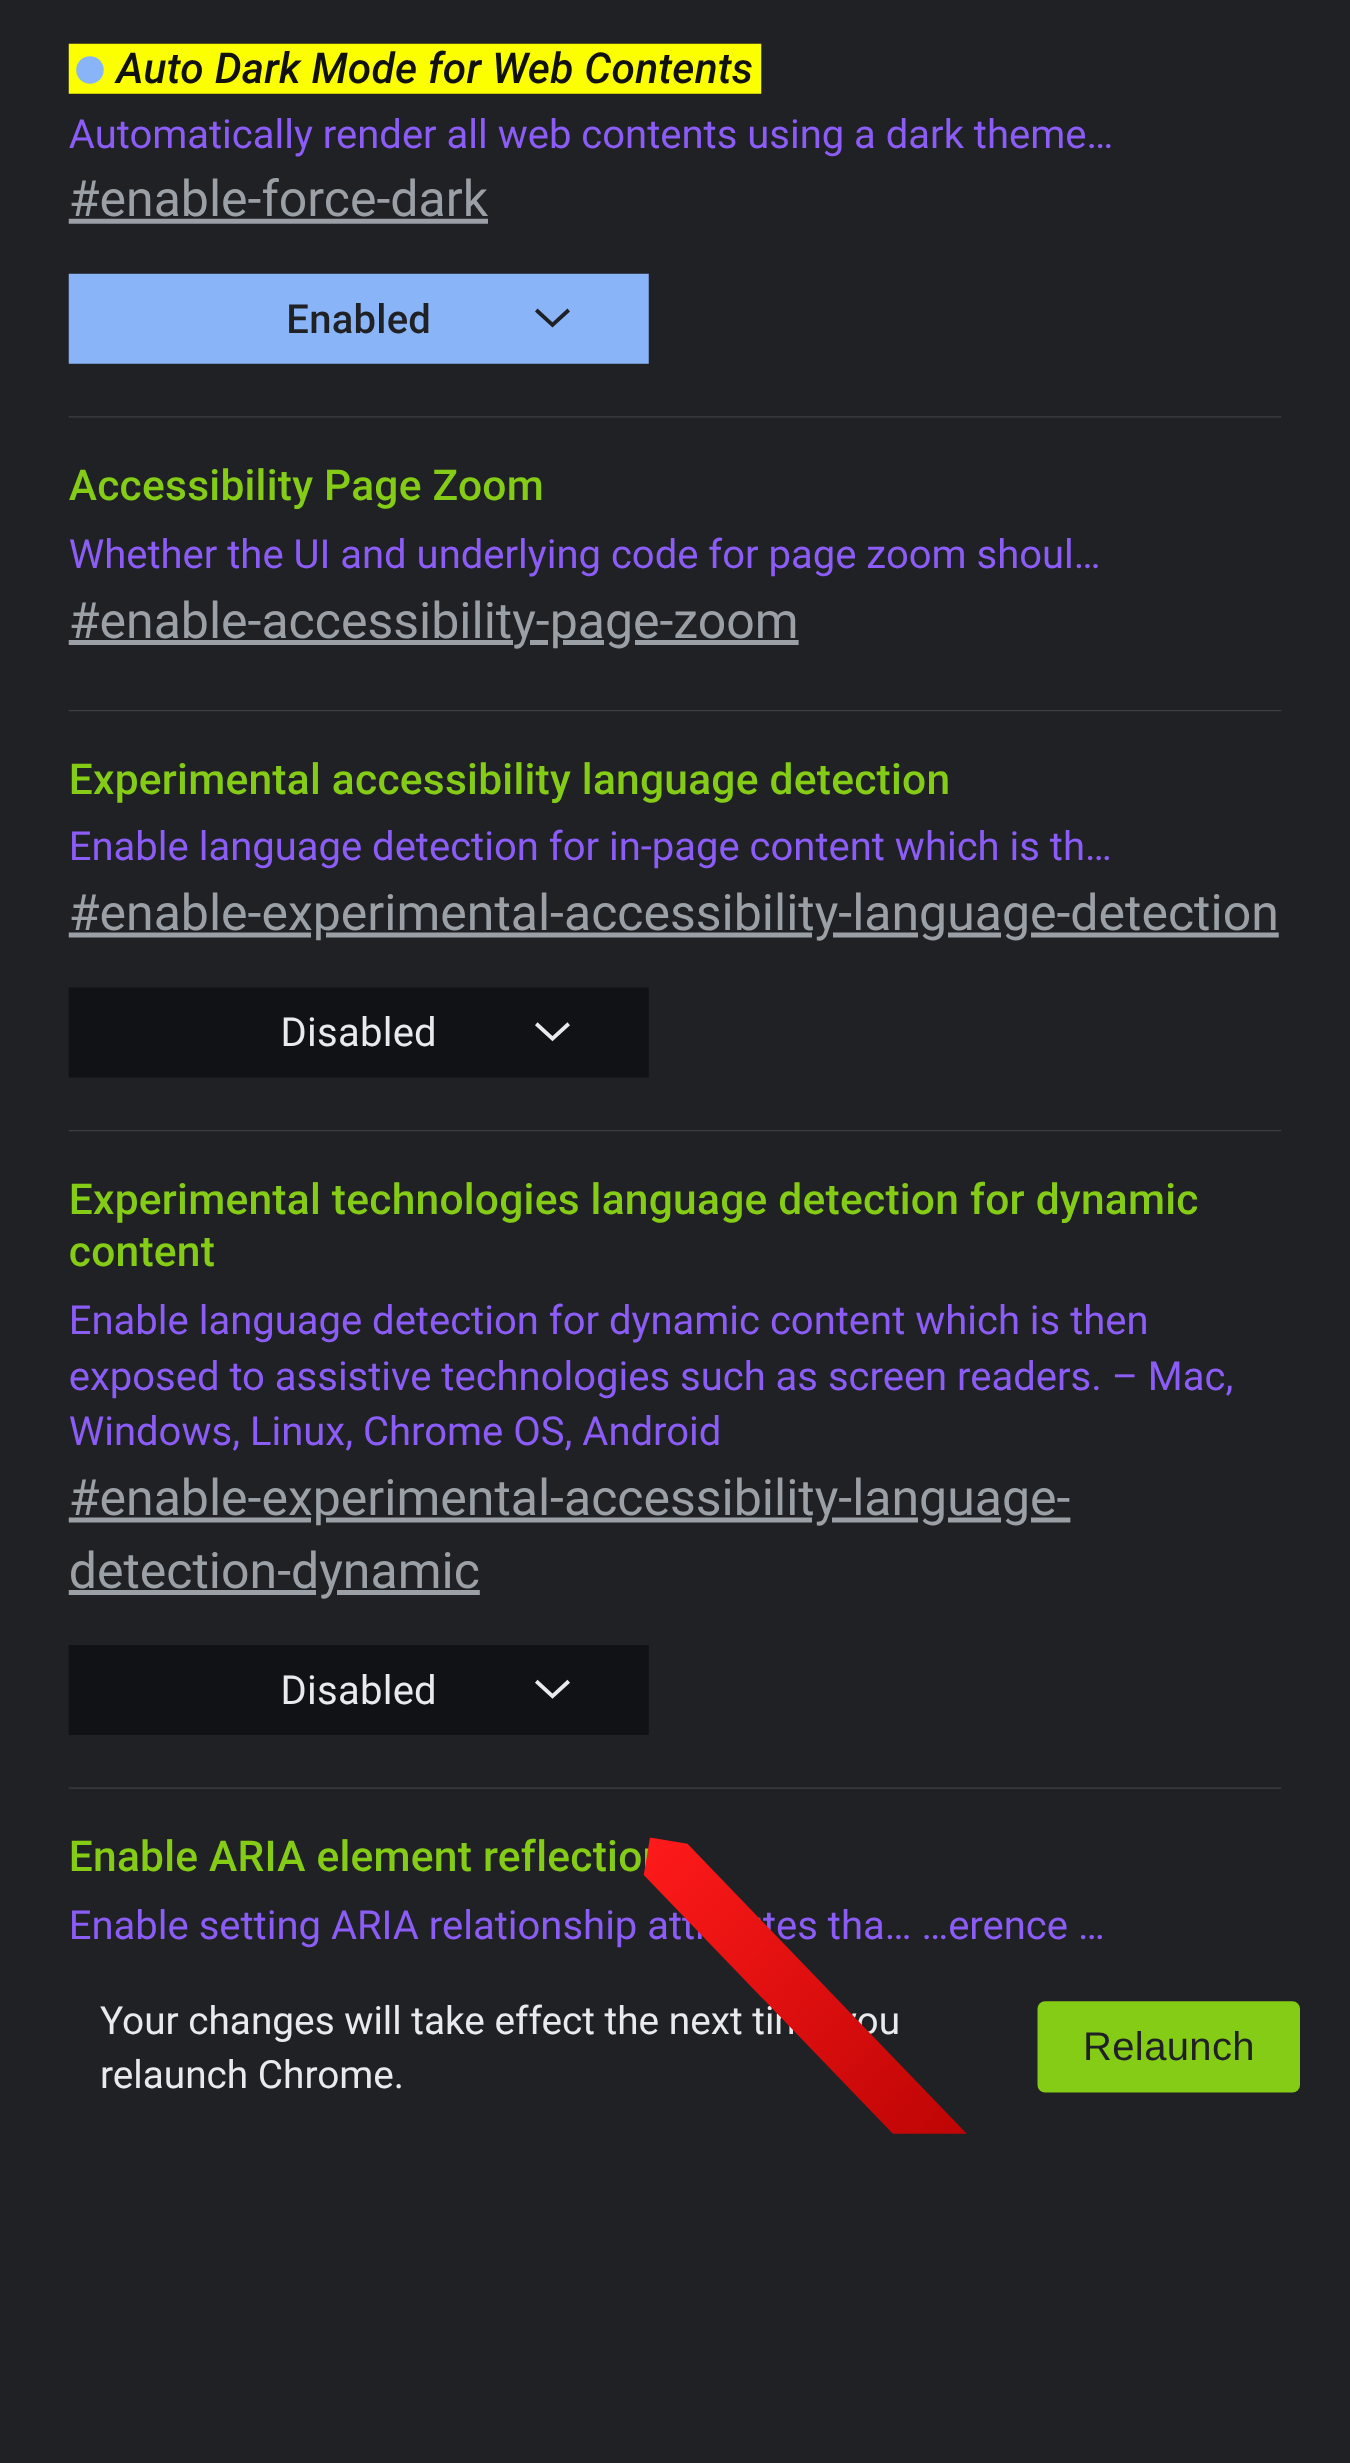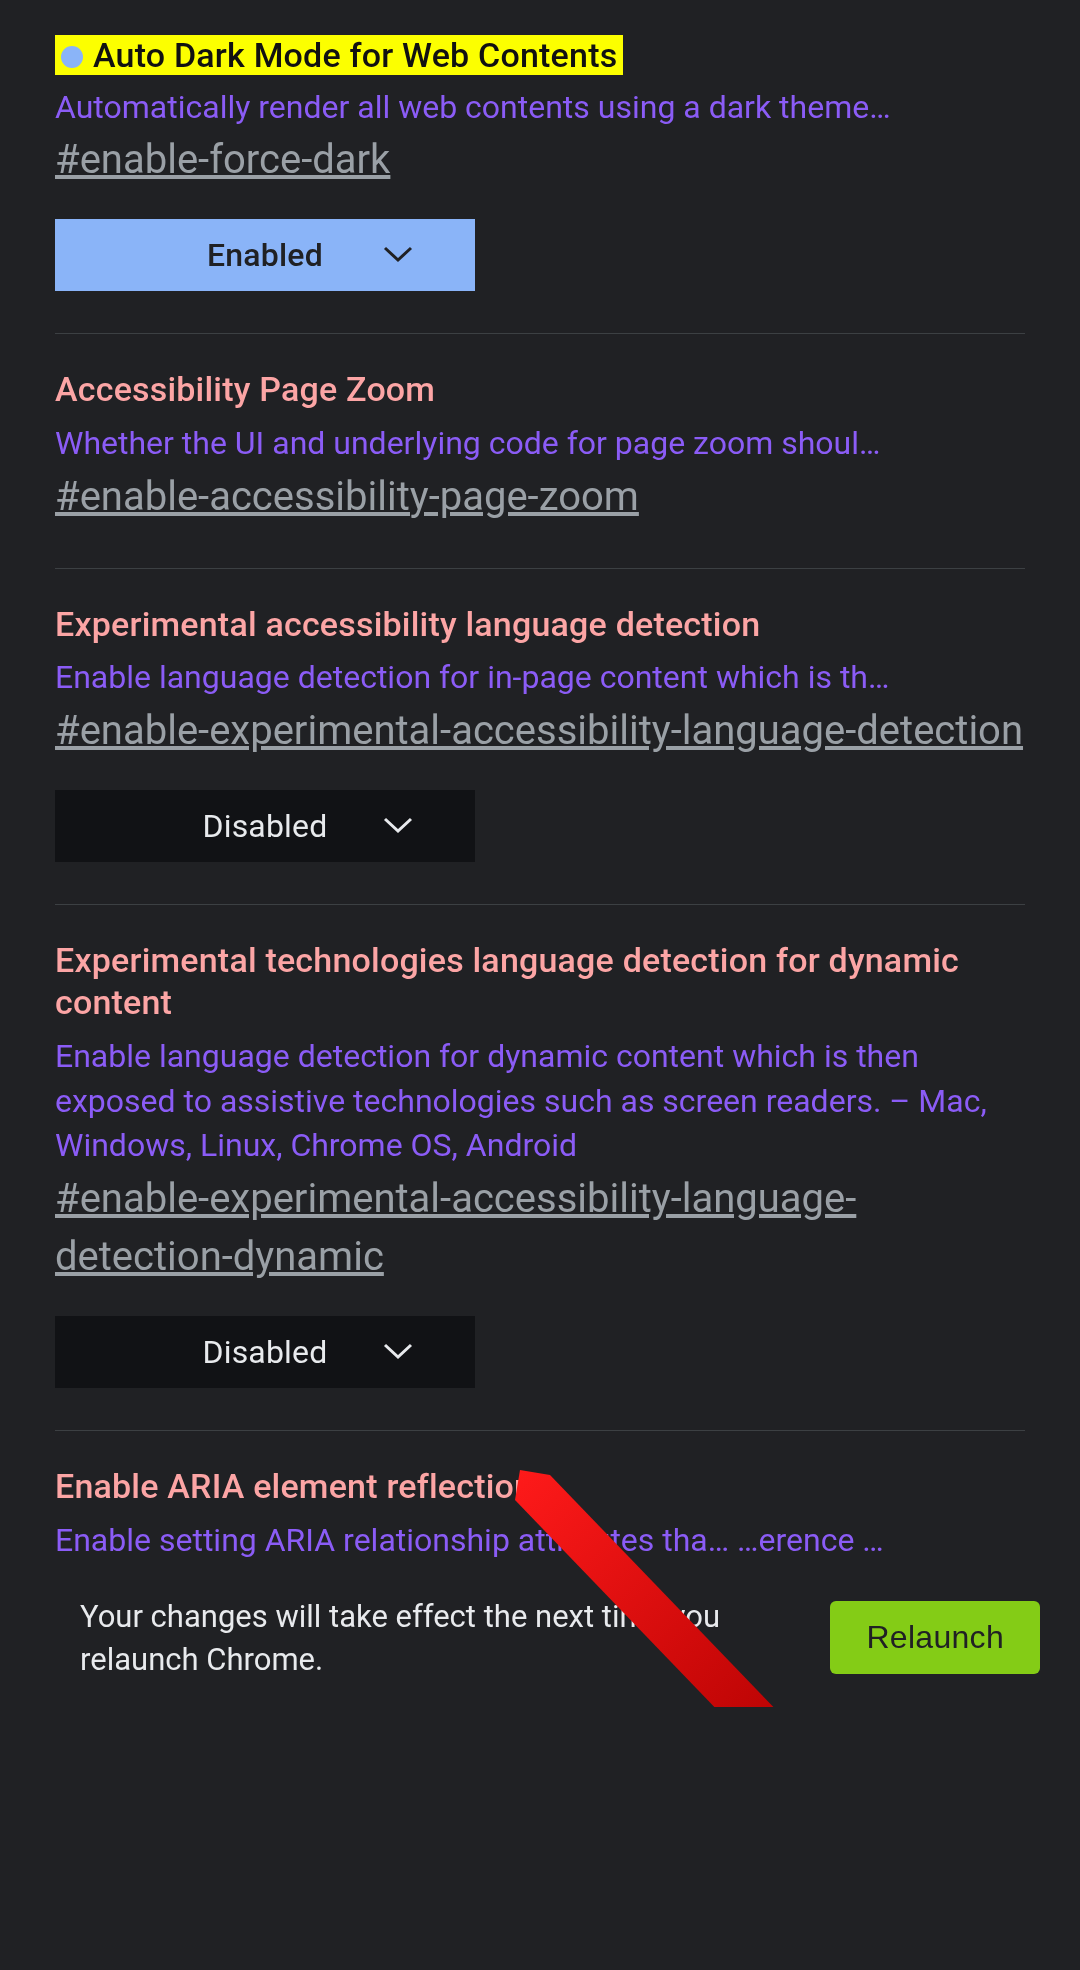--- a/index.html
+++ b/index.html
@@ -19,30 +19,31 @@
     padding: 0 55px 0 55px;
   }
   .flag {
     padding: 34px 0 42px 0;
     border-bottom: 1px solid #3c4043;
   }
   .flag:last-of-type { border-bottom: none; }
   .flag-title {
     font-size: 34px;
     font-weight: 500;
-    color: #fca5a5;
+    color: #84cc16;
     line-height: 1.25;
     margin-bottom: 10px;
     letter-spacing: 0.2px;
   }
   .flag-title.highlighted {
     display: inline;
     background: #fcff00;
     color: #111;
     padding: 0px 6px 0px 0;
+    font-style: italic;
   }
   .flag-title .dot {
     display: inline-block;
     width: 22px;
     height: 22px;
     border-radius: 50%;
     background: #8ab4f8;
     margin: 0 10px 2px 6px;
     vertical-align: middle;
   }
@@ -67,21 +68,21 @@
     line-height: 1.45;
     margin-top: 2px;
     display: inline-block;
     overflow-wrap: break-word;
     word-break: break-word;
   }
   .select-wrap {
     margin-top: 30px;
   }
   .select {
-    width: 420px;
+    width: 464px;
     height: 72px;
     background: #111215;
     border: none;
     display: flex;
     align-items: center;
     justify-content: center;
     gap: 20px;
     position: relative;
     cursor: pointer;
   }

